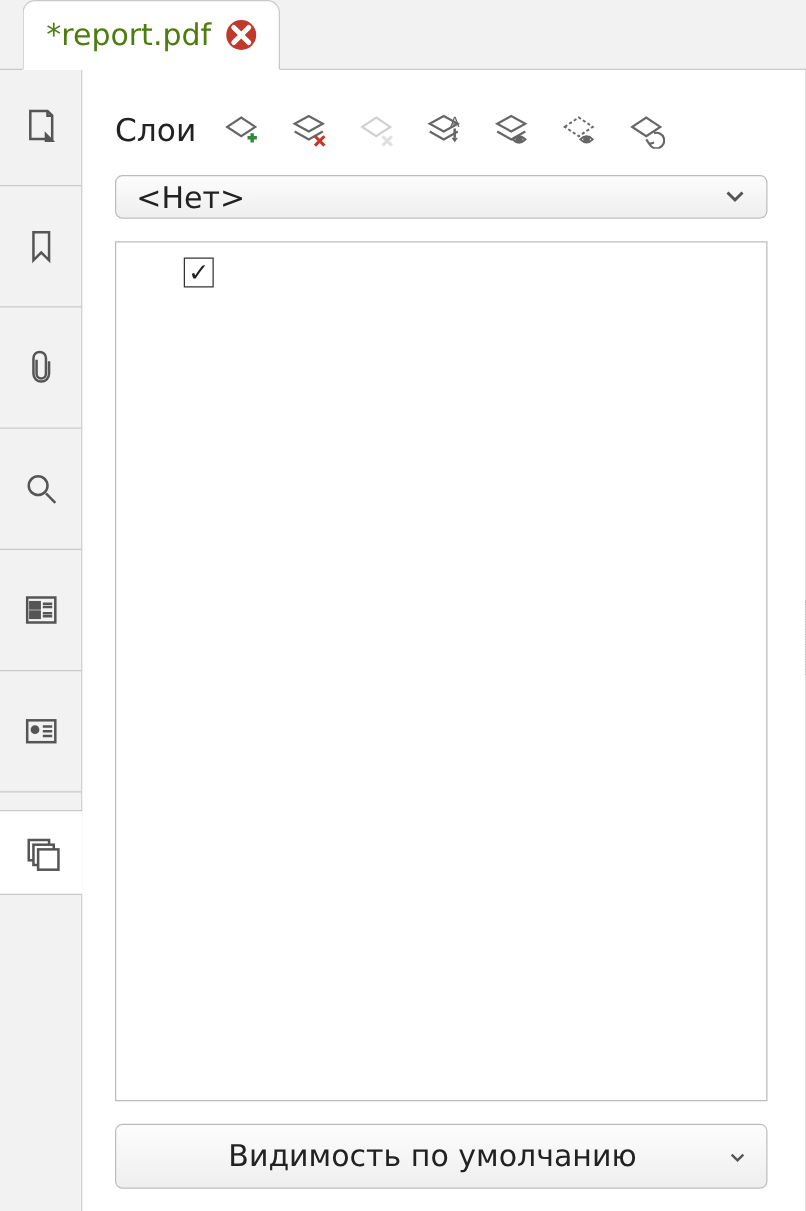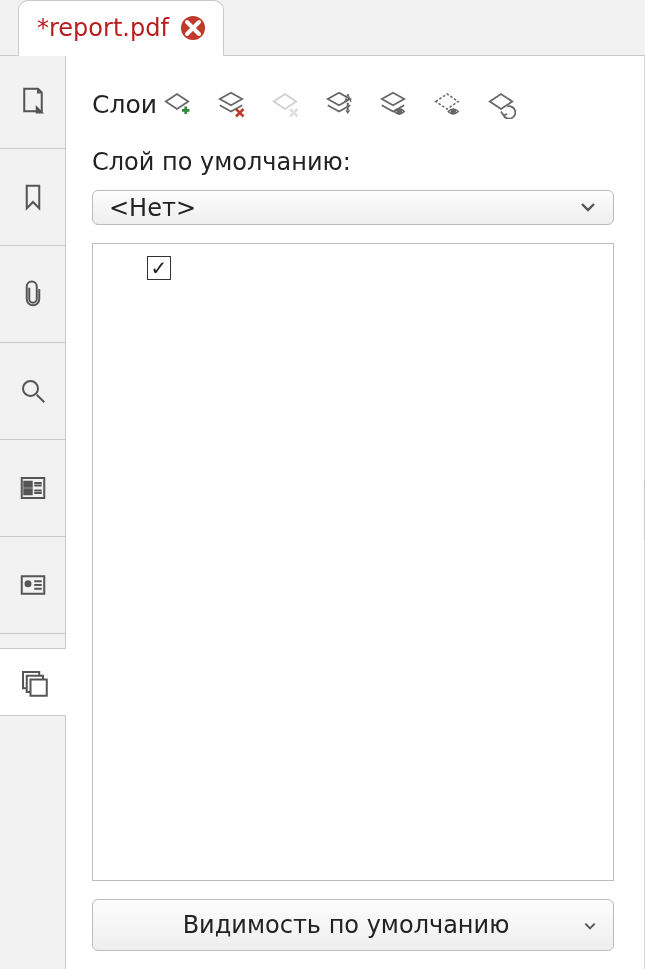--- a/index.html
+++ b/index.html
@@ -30,21 +30,21 @@
     align-items: center;
     background: #fff;
     border: 1px solid #c9c9c9;
     border-bottom: 1px solid #fff;
     border-radius: 10px 10px 0 0;
     padding: 0 18px 0 18px;
     position: relative;
     top: 1px;
     gap: 12px;
   }
-  .tab-title { font-size: 24px; color: #b91c1c; }
+  .tab-title { font-size: 24px; color: #4d7c0f; }
   .close-badge {
     width: 24px; height: 24px; border-radius: 50%;
     background: #c0392b;
     display: inline-flex; align-items: center; justify-content: center;
     flex: 0 0 auto;
   }
 
   .workarea {
     display: flex;
     height: calc(969px - 56px);
@@ -88,21 +88,21 @@
     background: #fff;
     padding: 18px 30px 18px 26px;
     display: flex;
     flex-direction: column;
     border-right: 1px solid #d9d9d9;
   }
 
   .panel-header {
     display: flex;
     align-items: center;
-    gap: 0;
+    gap: 16px;
     margin-bottom: 18px;
     margin-top: 12px;
   }
   .panel-title { font-size: 25px; color: #222; margin-right: 2px; }
   .tool-icons { display: flex; gap: 18px; align-items: center; }
   .tool-icons .tbtn {
     width: 36px; height: 36px;
     display: inline-flex; align-items: center; justify-content: center;
     cursor: pointer;
   }
@@ -302,21 +302,20 @@
         <span class="tbtn">
           <svg viewBox="0 0 24 24" fill="none" stroke="#666" stroke-width="1.4">
             <path d="M3 10 L12 4 L21 10 L12 16 Z"></path>
             <path d="M17 14 A5 5 0 1 1 14 21"></path>
             <path d="M14 21 L12 18 M14 21 L17 20"></path>
           </svg>
         </span>
       </div>
     </div>
 
-    <div class="subsection-label">Слой по умолчанию:</div>
 
     <div class="combo">
       <span>&lt;Нет&gt;</span>
       <span class="chev">
         <svg width="18" height="18" viewBox="0 0 12 12">
             <path d="M2 4 L6 8 L10 4" fill="none" stroke="#555" stroke-width="1.6"></path>
           </svg>
       </span>
     </div>
 

